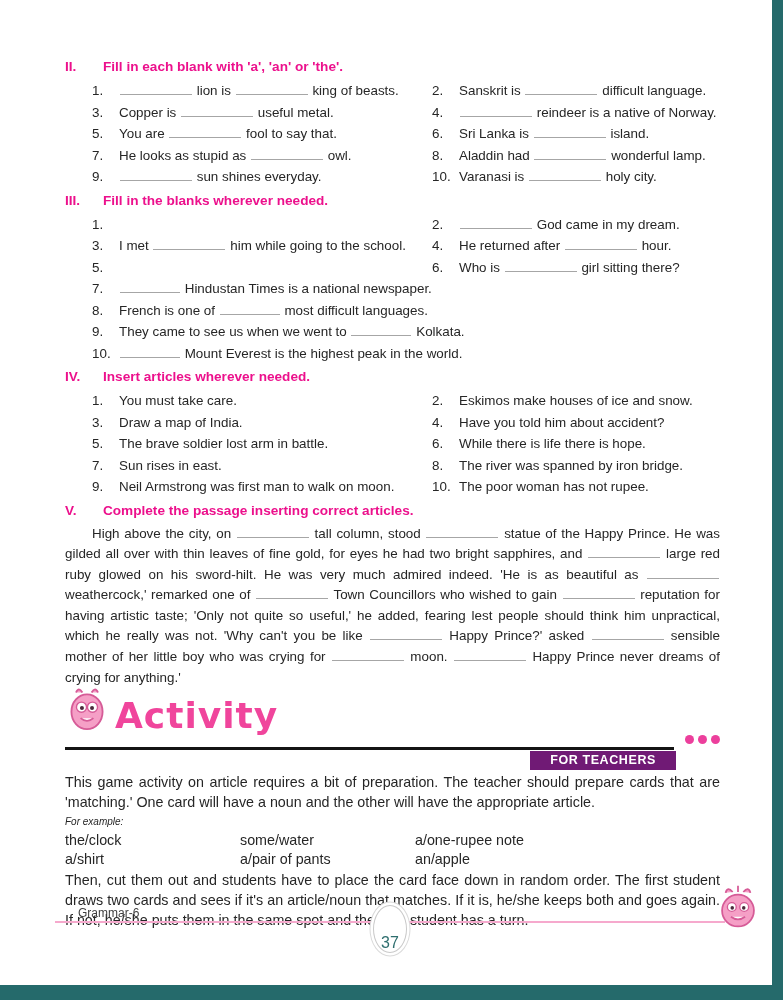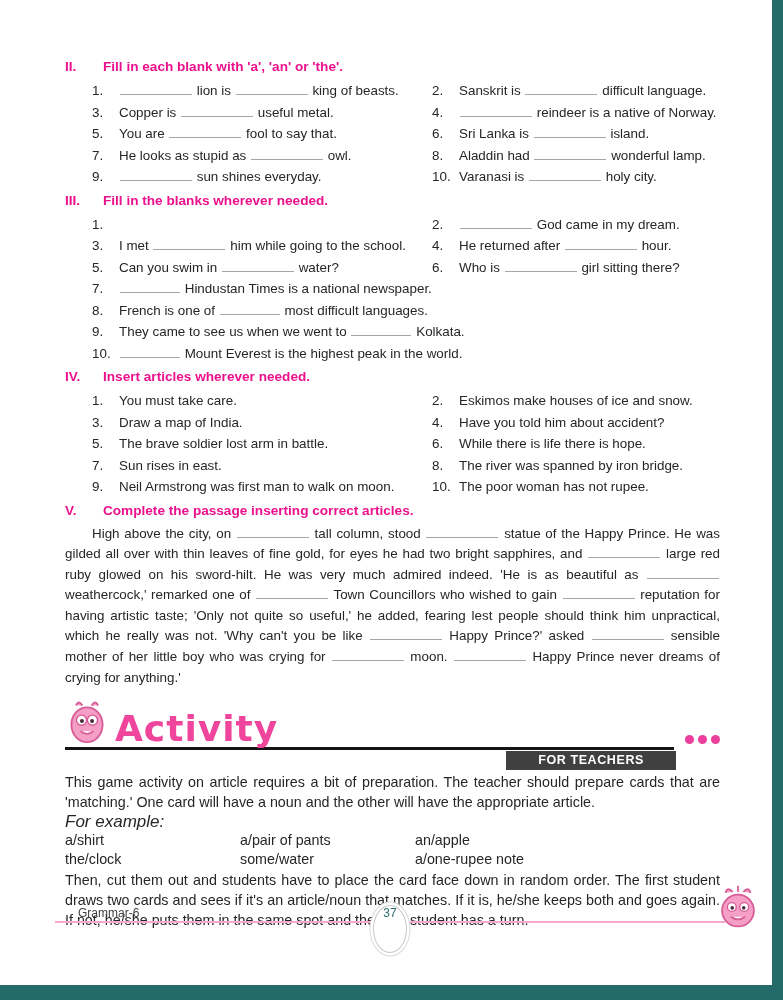--- a/index.html
+++ b/index.html
@@ -22,40 +22,40 @@
   .two-col { display:flex; }
   .col-l { width:340px; flex:none; }
   .col-r { flex:1; }
   .two-col .itxt { white-space:nowrap; }
 
   .blank { display:inline-block; height:0.85em; border-bottom:1px solid #a6a6a6; margin:0 1px; }
 
   .passage { line-height:20.6px; text-align:justify; text-indent:27px; margin-top:1px; }
 
   .activity-banner { position:relative; margin-top:8px; height:54px; display:flex; align-items:flex-end; }
-  .banner-line-wrap { display:flex; align-items:flex-end; flex:1; border-bottom:3px solid #141414; padding-bottom:1px; }
+  .banner-line-wrap { display:flex; align-items:flex-end; flex:1; border-bottom:3px solid #141414; padding-bottom:14px; }
   .mascot { flex:none; }
   .activity-word { font-family:"DejaVu Sans",sans-serif; font-size:36px; font-weight:bold; color:#f0459c; line-height:0.95; margin:0 4px 0 6px; letter-spacing:1px; }
   .activity-title { font-family:"Liberation Serif",serif; font-size:25px; font-weight:700; color:#161616; line-height:1; margin-left:4px; padding-bottom:2px; white-space:nowrap; }
   .dots { margin:0 0 3px 7px; flex:none; }
   .dot { display:inline-block; width:9px; height:9px; border-radius:50%; background:#ec3f9c; margin-left:4px; }
-  .for-teachers { position:absolute; right:44px; bottom:-20px; background:#404040; color:#fff; font-weight:bold; font-size:12.5px; padding:2px 32px 3px; letter-spacing:0.6px; }
+  .for-teachers { position:absolute; right:44px; bottom:-20px; background:#701a75; color:#fff; font-weight:bold; font-size:12.5px; padding:2px 20px 3px; letter-spacing:0.6px; }
 
   .activity-para { font-size:14.3px; line-height:20px; text-align:justify; color:#262626; }
   .p1 { margin-top:22px; }
-  .example-label { font-style:italic; font-size:17px; line-height:19px; }
+  .example-label { font-style:italic; font-size:10px; line-height:19px; }
   .example-row { font-size:14.3px; line-height:19px; display:flex; }
   .ex-c1, .ex-c2 { width:175px; flex:none; }
   .p2 { margin-top:1px; }
 
   .footer-line { position:absolute; left:55px; right:58px; top:921px; height:2px; background:#f6a9cd; }
   .footer-book { position:absolute; left:78px; top:906px; font-size:12px; color:#3f3f3f; }
   .page-badge { position:absolute; left:373px; top:905px; width:34px; height:48px; border-radius:50%; background:#fff;
                 border:1px solid #c9c9c9; box-shadow:0 0 0 2.5px #ffffff, 0 0 0 3.5px #d9d9d9;
-                display:flex; align-items:flex-start; justify-content:center; color:#2e6e6e; font-size:12px; z-index:2; }
+                display:flex; align-items:flex-end; justify-content:center; color:#2e6e6e; font-size:16px; z-index:2; }
   .corner-mascot { position:absolute; right:22px; top:884px; z-index:2; }
 </style>
 </head>
 <body>
 
 <div class="page">
 
   <div class="content">
 
     <section class="exercise">
@@ -123,21 +123,20 @@
           <div class="col-l">
             <div class="item">
                 <span class="inum">1.</span>
               </div>
             <div class="item">
                 <span class="inum">3.</span>
                 <span class="itxt">I met <span class="blank" style="width: 72px;"></span> him while going to the school.</span>
               </div>
             <div class="item">
                 <span class="inum">5.</span>
-                <span class="itxt">Can you swim in <span class="blank" style="width: 72px;"></span> water?</span>
               </div>
           </div>
           <div class="col-r">
             <div class="item">
                 <span class="inum">2.</span>
                 <span class="itxt"><span class="blank" style="width: 72px;"></span> God came in my dream.</span>
               </div>
             <div class="item">
                 <span class="inum">4.</span>
                 <span class="itxt">He returned after <span class="blank" style="width: 72px;"></span> hour.</span>
@@ -246,28 +245,28 @@
       </div>
       <div class="dots">
         <span class="dot"></span><span class="dot"></span><span class="dot"></span>
       </div>
       <div class="for-teachers">FOR TEACHERS</div>
     </div>
 
     <p class="activity-para p1">This game activity on article requires a bit of preparation. The teacher should prepare cards that are 'matching.' One card will have a noun and the other will have the appropriate article.</p>
     <p class="example-label">For example:</p>
     <div class="example-row">
+      <span class="ex-c1">the/clock</span>
+      <span class="ex-c2">some/water</span>
+      <span class="ex-c3">a/one-rupee note</span>
+    </div>
+    <div class="example-row">
       <span class="ex-c1">a/shirt</span>
       <span class="ex-c2">a/pair of pants</span>
       <span class="ex-c3">an/apple</span>
-    </div>
-    <div class="example-row">
-      <span class="ex-c1">the/clock</span>
-      <span class="ex-c2">some/water</span>
-      <span class="ex-c3">a/one-rupee note</span>
     </div>
     <p class="activity-para p2">Then, cut them out and students have to place the card face down in random order. The first student draws two cards and sees if it's an article/noun that matches. If it is, he/she keeps both and goes again. If not, he/she puts them in the same spot and the next student has a turn.</p>
 
   </div>
 
   <div class="footer-line"></div>
   <span class="footer-book">Grammar-6</span>
   <div class="page-badge">
     <span>37</span>
   </div>

